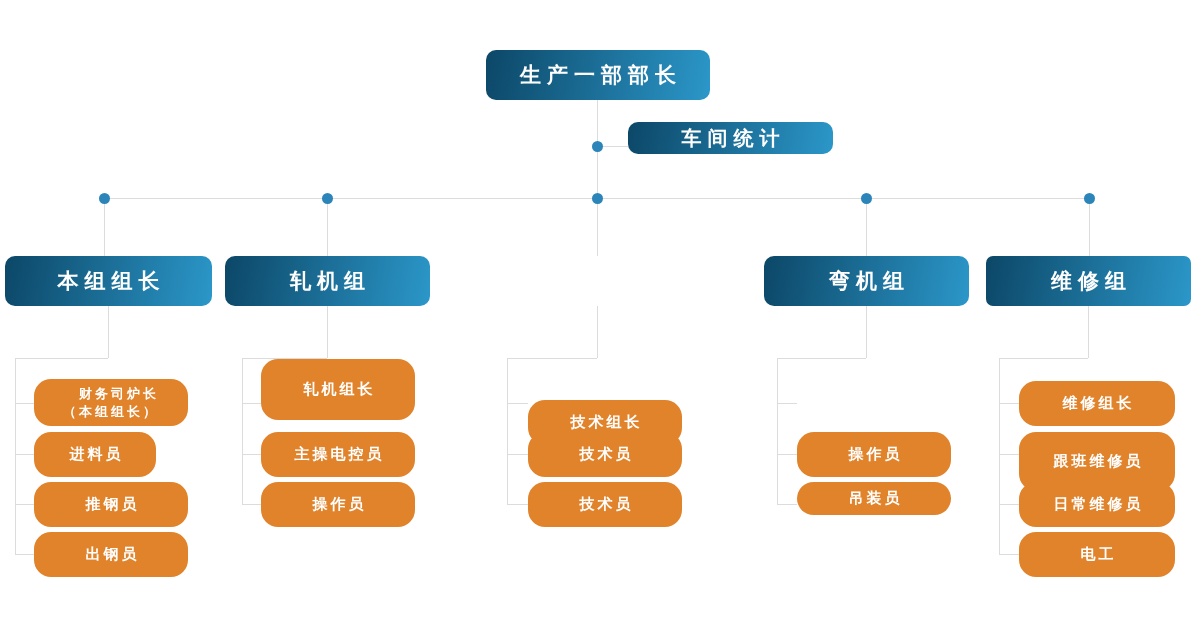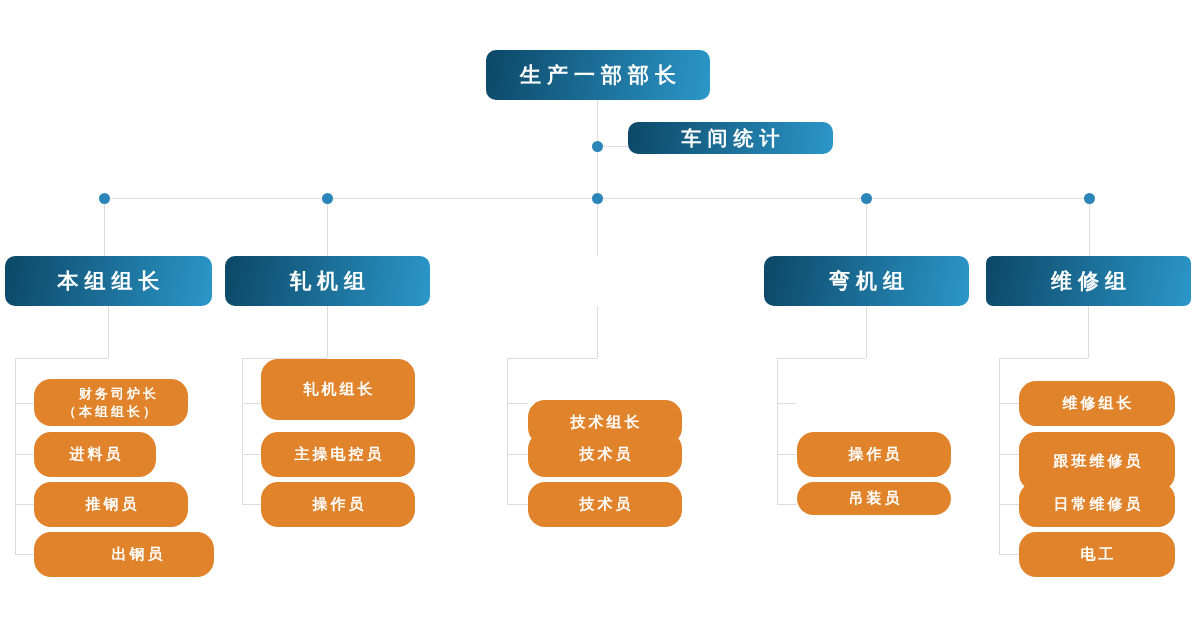--- a/index.html
+++ b/index.html
@@ -119,21 +119,21 @@
 
   <div class="blue-node" style="left:5px;top:256px;width:207px;height:50px;">本组组长</div>
   <div class="blue-node" style="left:225px;top:256px;width:205px;height:50px;">轧机组</div>
   <div class="blue-node" style="left:764px;top:256px;width:205px;height:50px;">弯机组</div>
   <div class="blue-node" style="left:986px;top:256px;width:205px;height:50px;border-radius:7px;">维修组</div>
 
   <div class="member-node two-line" style="left:34px;top:379px;width:154px;height:47px;text-align:right;">财务司炉长
 （本组组长）</div>
   <div class="member-node" style="left:34px;top:432px;width:122px;height:45px;">进料员</div>
   <div class="member-node" style="left:34px;top:482px;width:154px;height:45px;">推钢员</div>
-  <div class="member-node" style="left:34px;top:532px;width:154px;height:45px;padding-left:26px;">出钢员</div>
+  <div class="member-node" style="left:34px;top:532px;width:154px;height:45px;">出钢员</div>
 
   <div class="member-node" style="left:261px;top:359px;width:154px;height:61px;">轧机组长</div>
   <div class="member-node" style="left:261px;top:432px;width:154px;height:45px;">主操电控员</div>
   <div class="member-node" style="left:261px;top:482px;width:154px;height:45px;">操作员</div>
 
   <div class="member-node" style="left:528px;top:400px;width:154px;height:45px;">技术组长</div>
   <div class="member-node" style="left:528px;top:432px;width:154px;height:45px;">技术员</div>
   <div class="member-node" style="left:528px;top:482px;width:154px;height:45px;">技术员</div>
 
   <div class="member-node" style="left:797px;top:432px;width:154px;height:45px;">操作员</div>

